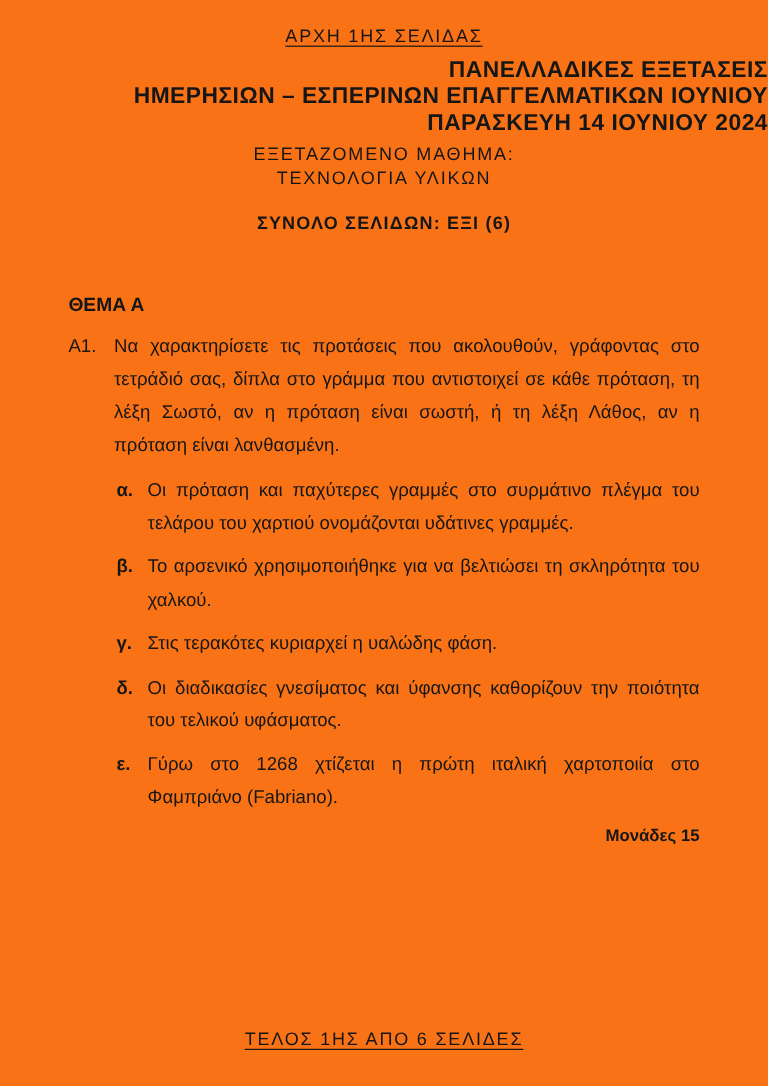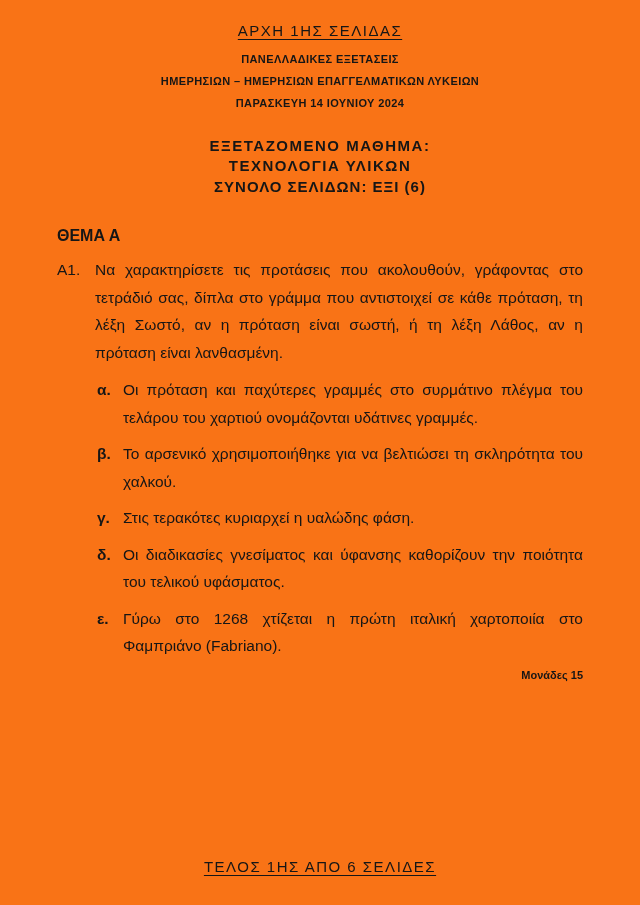--- a/index.html
+++ b/index.html
@@ -24,42 +24,43 @@
   .header-label {
     position: absolute;
     top: 22px; left: 0; right: 0;
     font-size: 15px;
     letter-spacing: 1.5px;
   }
   .title-block {
     position: absolute;
     top: 48px; left: 0; right: 0;
     font-weight: bold;
-    font-size: 11px;
+    font-size: 19px;
     line-height: 22px;
     letter-spacing: 0.4px;
+    text-align: right;
   }
   .subject-block {
     position: absolute;
-    top: 136px; left: 0; right: 0;
-    font-weight: bold;
+    top: 119px; left: 0; right: 0;
+    font-weight: normal;
     font-size: 15px;
     line-height: 20px;
     letter-spacing: 1.5px;
   }
   .total-pages {
     position: absolute;
     top: 178px; left: 0; right: 0;
     font-weight: bold;
     font-size: 15px;
     letter-spacing: 1px;
   }
   .main {
     position: absolute;
-    top: 227px;
+    top: 246px;
     left: 57px;
     right: 57px;
   }
   .theme-heading {
     margin: 0 0 11px 0;
     font-size: 16px;
     font-weight: bold;
   }
   .question {
     position: relative;
@@ -84,42 +85,42 @@
     margin-bottom: 9px;
   }
   .item-letter {
     position: absolute;
     left: 40px; top: 0;
     font-weight: bold;
   }
   .marks {
     text-align: right;
     font-weight: bold;
-    font-size: 11px;
+    font-size: 14px;
     margin-top: 7px;
   }
   .footer-label {
     position: absolute;
     top: 858px; left: 0; right: 0;
     font-size: 15px;
     letter-spacing: 1.5px;
   }
 </style>
 </head>
 <body>
 
 <div class="page">
 
   <div class="header-label center">
     <span class="underlined">ΑΡΧΗ 1ΗΣ ΣΕΛΙΔΑΣ</span>
   </div>
 
   <div class="title-block center">
     <div>ΠΑΝΕΛΛΑΔΙΚΕΣ ΕΞΕΤΑΣΕΙΣ</div>
-    <div>ΗΜΕΡΗΣΙΩΝ – ΗΜΕΡΗΣΙΩΝ ΕΠΑΓΓΕΛΜΑΤΙΚΩΝ ΛΥΚΕΙΩΝ</div>
+    <div>ΗΜΕΡΗΣΙΩΝ – ΕΣΠΕΡΙΝΩΝ ΕΠΑΓΓΕΛΜΑΤΙΚΩΝ ΙΟΥΝΙΟΥ</div>
     <div>ΠΑΡΑΣΚΕΥΗ 14 ΙΟΥΝΙΟΥ 2024</div>
   </div>
 
   <div class="subject-block center">
     <div>ΕΞΕΤΑΖΟΜΕΝΟ ΜΑΘΗΜΑ:</div>
     <div>ΤΕΧΝΟΛΟΓΙΑ ΥΛΙΚΩΝ</div>
   </div>
 
   <div class="total-pages center">ΣΥΝΟΛΟ ΣΕΛΙΔΩΝ: ΕΞΙ (6)</div>
 

